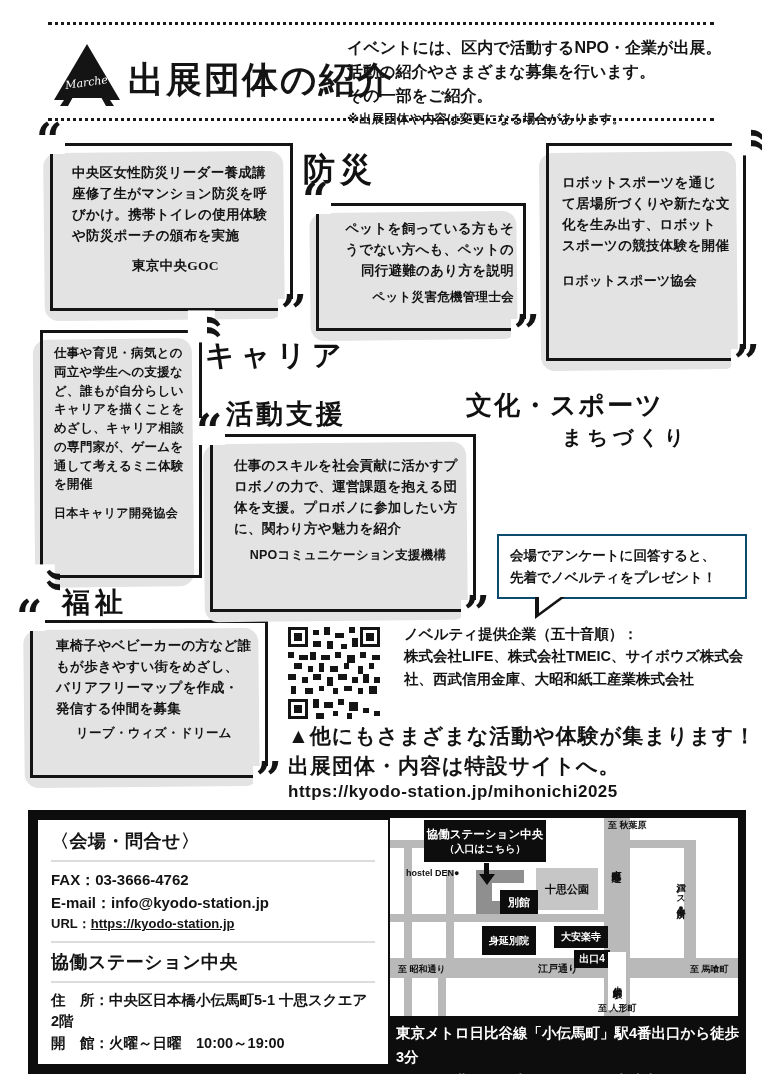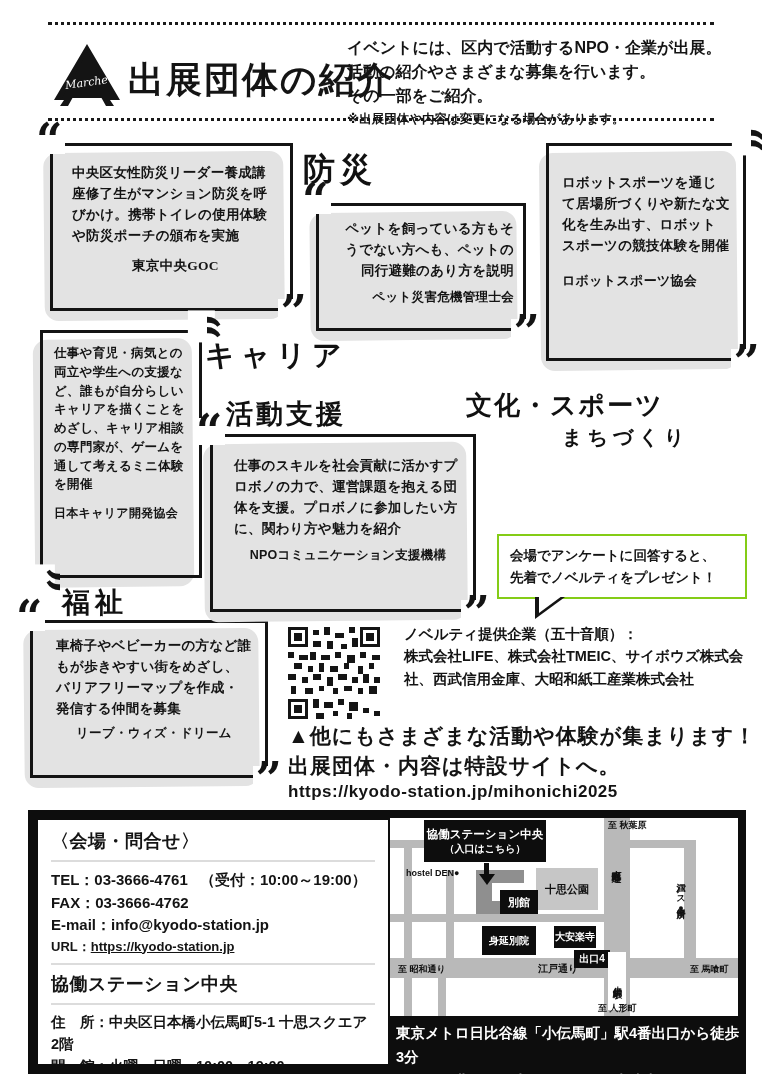--- a/index.html
+++ b/index.html
@@ -28,21 +28,21 @@
   .pos-bl{bottom:-16px;left:-15px;}
   .rot{transform:rotate(90deg);}
   .qtext{position:absolute;inset:0;padding:20px 14px 8px 22px;font-size:13.5px;font-weight:bold;
          line-height:1.55;letter-spacing:.3px;}
   .qorg{margin-top:9px;}
   .center{text-align:center;}
 
   .cat{position:absolute;font-weight:900;color:#111;}
 
   
-  .bubble{position:absolute;left:497px;top:534px;width:250px;border:2px solid #84cc16;background:#fff;
+  .bubble{position:absolute;left:497px;top:534px;width:250px;border:2px solid #0c4a6e;background:#fff;
           padding:9px 11px;font-size:13.5px;font-weight:bold;line-height:1.6;}
   .bubble::before{content:"";position:absolute;left:36px;bottom:-22px;width:0;height:0;
           border-style:solid;border-width:22px 30px 0 0;border-color:#141414 transparent transparent transparent;}
   .bubble::after{content:"";position:absolute;left:40px;bottom:-16px;width:0;height:0;
           border-style:solid;border-width:17px 23px 0 0;border-color:#ffffff transparent transparent transparent;}
 
   
   .qr{position:absolute;left:288px;top:627px;width:92px;height:92px;}
   .novelty{position:absolute;left:404px;top:623px;width:354px;font-size:14.5px;font-weight:bold;line-height:1.55;}
   .more1{position:absolute;left:288px;top:722px;font-size:21px;font-weight:900;letter-spacing:1px;}
@@ -250,24 +250,20 @@
 
   <div class="more1">▲他にもさまざまな活動や体験が集まります！</div>
   <div class="more2">出展団体・内容は特設サイトへ。</div>
   <div class="moreurl">https://kyodo-station.jp/mihonichi2025</div>
 
   <div class="bottom">
 
     <div class="contact">
       <div class="c-h">〈会場・問合せ〉</div>
       <div class="hrline"></div>
-      <div class="c-line">
-        <span>TEL：03-3666-4761</span>
-        <span style="margin-left:8px;">（受付：10:00～19:00）</span>
-      </div>
       <div class="c-line">FAX：03-3666-4762</div>
       <div class="c-line">E-mail：info@kyodo-station.jp</div>
       <div class="c-url">
         <span>URL：</span><span style="text-decoration:underline;">https://kyodo-station.jp</span>
       </div>
       <div class="hrline"></div>
       <div class="c-h">協働ステーション中央</div>
       <div class="hrline"></div>
       <div class="c-line" style="font-size:14.5px;">住　所：中央区日本橋小伝馬町5-1 十思スクエア2階</div>
       <div class="c-line" style="font-size:14.5px;">開　館：火曜～日曜　10:00～19:00</div>
@@ -298,21 +294,21 @@
       </div>
       <div class="arrow-stem"></div>
       <div class="arrow-head"></div>
 
       <div class="mlabel" style="left:16px;top:50px;">hostel DEN●</div>
       <div class="mlabel" style="left:218px;top:1px;">至 秋葉原</div>
       <div class="mlabel vtext" style="left:219px;top:44px;font-size:10px;">人形町通り</div>
       <div class="mlabel vtext" style="left:284px;top:58px;">江戸バス停留所●</div>
 
       <div class="blackbox" style="left:92px;top:108px;width:54px;height:29px;font-size:10px;">身延別院</div>
-      <div class="blackbox" style="left:164px;top:108px;width:42px;height:22px;font-size:10px;">大安楽寺</div>
+      <div class="blackbox" style="left:164px;top:108px;width:54px;height:22px;font-size:10px;">大安楽寺</div>
       <div class="blackbox" style="left:184px;top:132px;width:36px;height:18px;font-size:10px;">出口4</div>
       <div class="station vtext">小伝馬町駅</div>
 
       <div class="mlabel" style="left:8px;top:145px;">至 昭和通り</div>
       <div class="mlabel" style="left:148px;top:144px;font-size:10px;">江戸通り</div>
       <div class="mlabel" style="left:300px;top:145px;">至 馬喰町</div>
       <div class="mlabel" style="left:208px;top:184px;">至 人形町</div>
     </div>
 
     <div class="access">

